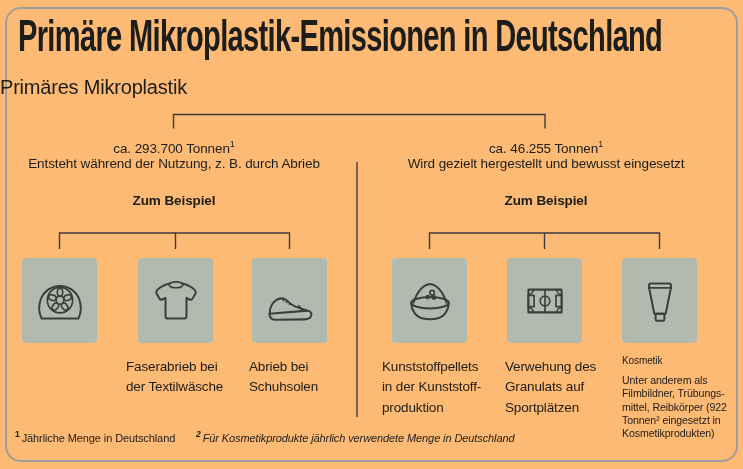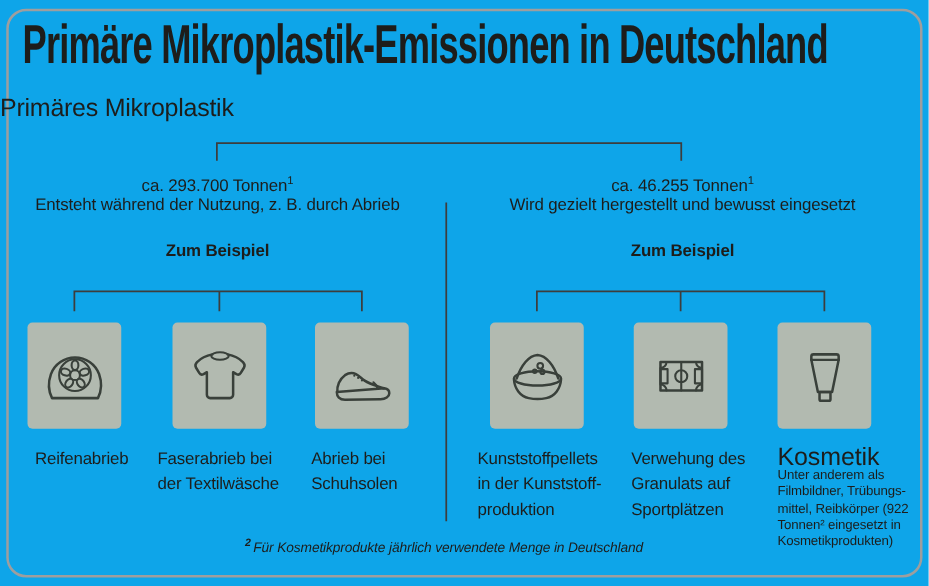--- a/index.html
+++ b/index.html
@@ -1,18 +1,18 @@
 <!DOCTYPE html>
 <html lang="de"><head>
 <meta charset="utf-8">
 <style>
   html,body{margin:0;padding:0;background:#fff;}
   .canvas{
     position:relative; width:743px; height:469px; overflow:hidden;
-    background:#0ea5e9; color:#1d1d1b;
+    background:#fdba74; color:#1d1d1b;
     font-family:"Liberation Sans", sans-serif;
   }
   .frame{
     position:absolute; left:5px; top:7px; right:5px; bottom:7px;
     border:2px solid #9e9e9e; border-radius:16px;
   }
   .title{
     position:absolute; left:18px; top:14px; margin:0;
     font-size:44px; font-weight:bold; line-height:1; white-space:nowrap;
     letter-spacing:-1px;
@@ -45,21 +45,21 @@
   }
   .tile svg{display:block;}
   .ico{stroke:#39403a; fill:none; stroke-width:2.3; stroke-linecap:round; stroke-linejoin:round;}
   .ico .thin{stroke-width:1.9;}
   .ico .dot{fill:#39403a; stroke:none;}
   .item-label{
     position:absolute; top:357px; font-size:13.5px; line-height:1.5;
     white-space:pre-line; letter-spacing:-0.15px;
   }
   .kosmetik-head{
-    position:absolute; left:622px; top:355px; font-size:20px; letter-spacing:-0.1px;text-align:center;
+    position:absolute; left:622px; top:355px; font-size:10px; letter-spacing:-0.1px;text-align:center;
   }
   .kosmetik-note{
     position:absolute; left:622px; top:374px; width:112px;
     font-size:10.6px; line-height:1.26; white-space:pre-line; letter-spacing:-0.1px;
   }
   .footnote{
     position:absolute; top:429px; font-size:11px; letter-spacing:-0.1px;
   }
   .footnote sup{font-size:8.5px; font-weight:bold; margin-right:2px;}
   .fn1{left:15px;}
@@ -150,34 +150,36 @@
   </div>
   <div class="tile" style="left:622px">
     <svg class="ico" width="56" height="56" viewBox="0 0 64 64">
       <path d="M19.5 17 L19.5 14 C19.5 12.9 20.4 12 21.5 12 L42.5 12 C43.6 12 44.5 12.9 44.5 14 L44.5 17"></path>
       <path class="thin" d="M19.5 17 L44.5 17"></path>
       <path d="M19.5 17 L25.5 46.5 L38.5 46.5 L44.5 17"></path>
       <path d="M27 46.5 L37 46.5 L37 53 C37 53.8 36.4 54.5 35.5 54.5 L28.5 54.5 C27.6 54.5 27 53.8 27 53 Z"></path>
     </svg>
   </div>
 
-  <div class="item-label" style="left:28px">Reifenabrieb</div>
   <div class="item-label" style="left:126px">Faserabrieb bei
 der Textilwäsche</div>
   <div class="item-label" style="left:249px">Abrieb bei
 Schuhsolen</div>
   <div class="item-label" style="left:382px">Kunststoffpellets
 in der Kunststoff-
 produktion</div>
   <div class="item-label" style="left:505px">Verwehung des
 Granulats auf
 Sportplätzen</div>
   <div class="kosmetik-head">Kosmetik</div>
   <div class="kosmetik-note">Unter anderem als
 Filmbildner, Trübungs-
 mittel, Reibkörper (922
 Tonnen² eingesetzt in
 Kosmetikprodukten)</div>
 
+  <div class="footnote fn1">
+    <sup>1</sup><span>Jährliche Menge in Deutschland</span>
+  </div>
   <div class="footnote fn2">
     <sup>2</sup><span>Für Kosmetikprodukte jährlich verwendete Menge in Deutschland</span>
   </div>
 </div>
 
 </body></html>

